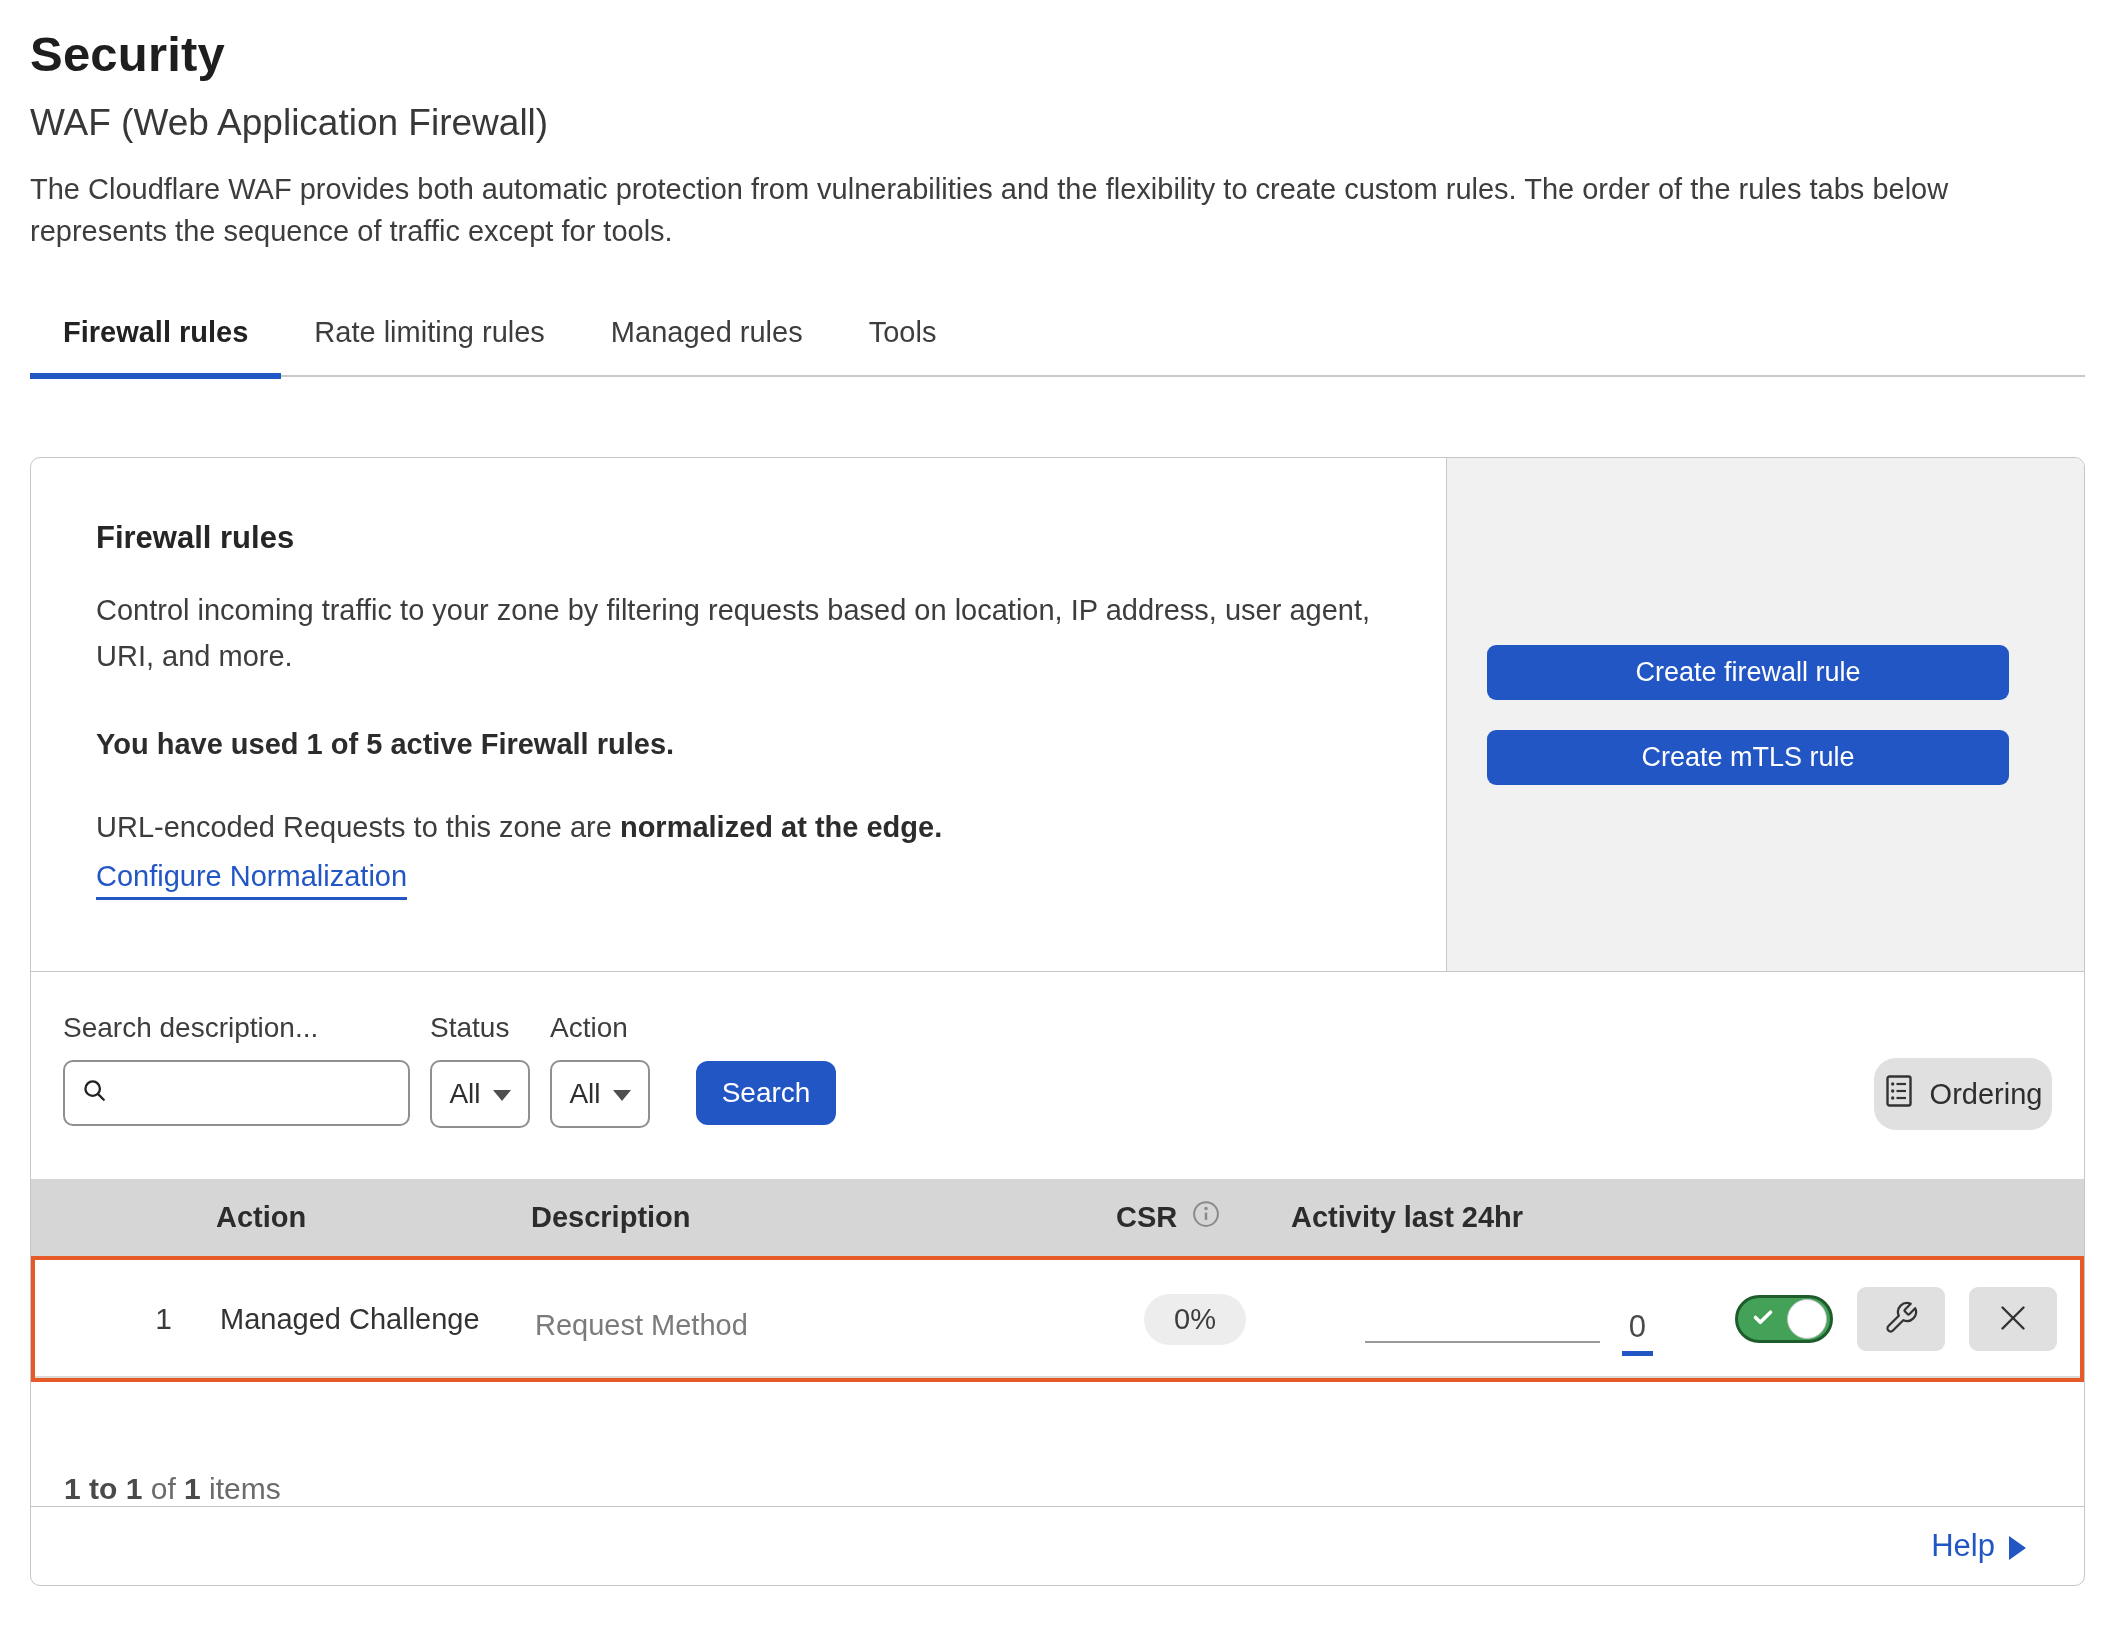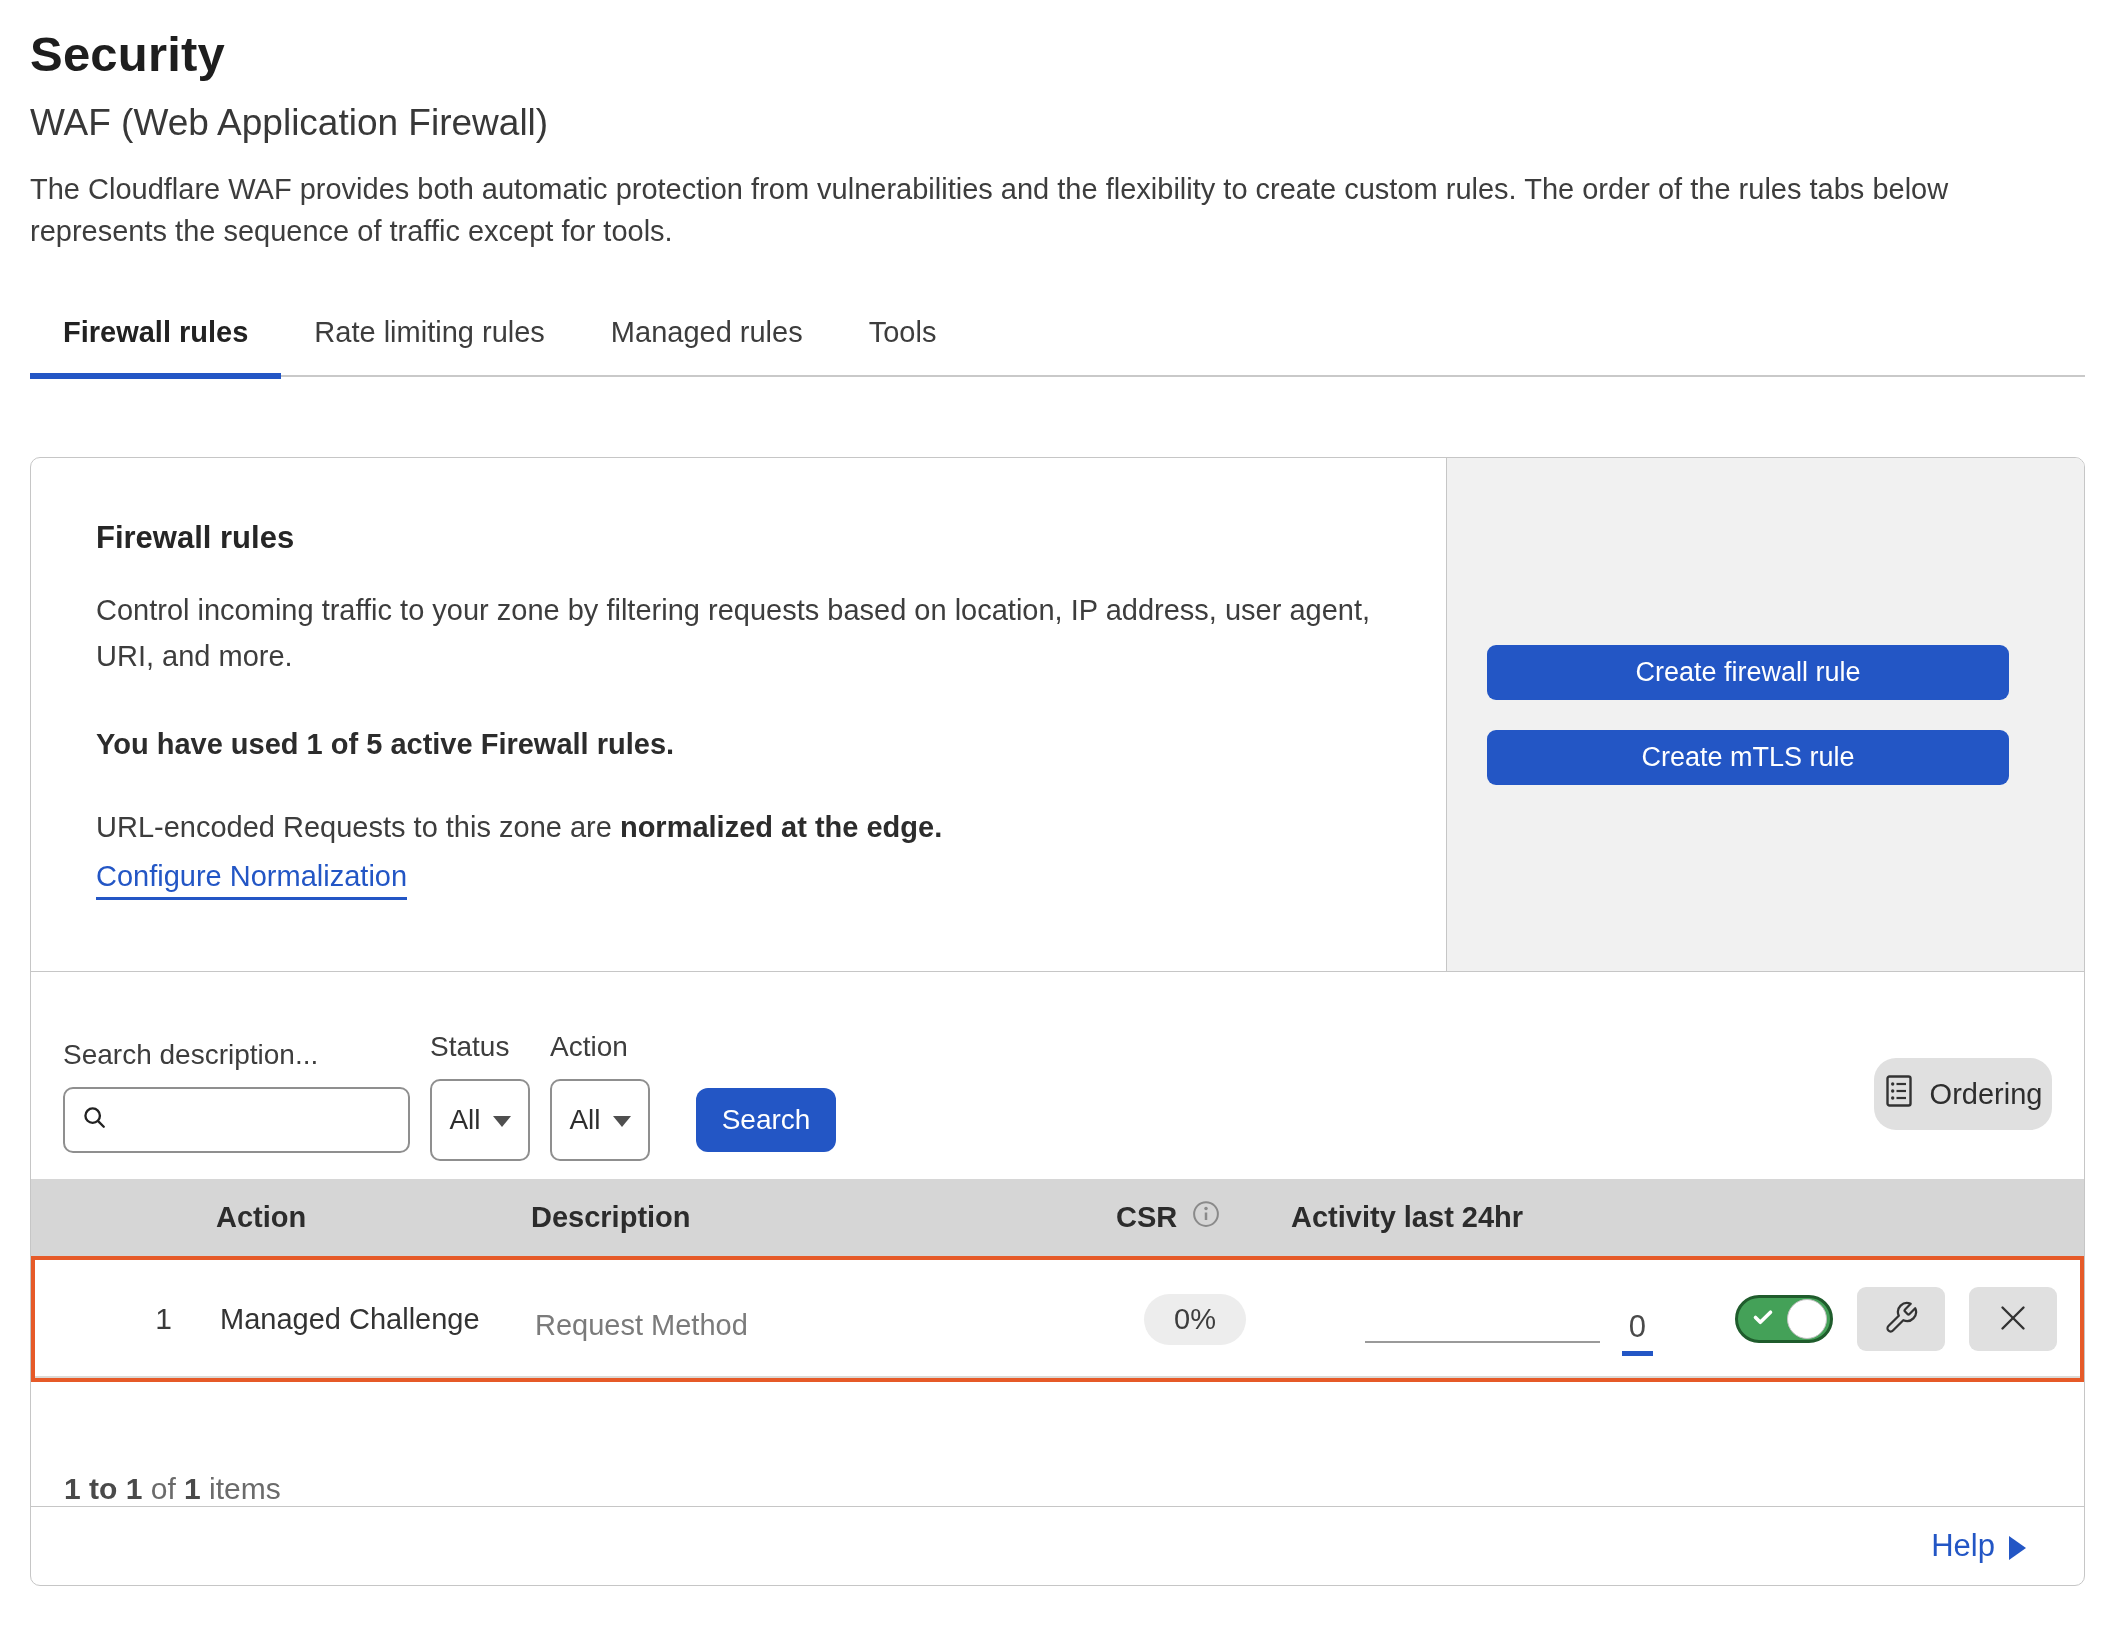--- a/index.html
+++ b/index.html
@@ -33,27 +33,27 @@
   .h3 { font-size:31px; font-weight:700; color:#262626; }
   .overview-desc { font-size:29px; line-height:1.58; color:#3d3d3d; margin-top:32px; max-width:1280px; }
   .usage { font-size:29px; font-weight:700; color:#2c2c2c; margin-top:48px; }
   .norm { font-size:29px; color:#3d3d3d; margin-top:50px; }
   .norm b { color:#2c2c2c; }
   .link { display:inline-block; font-size:29px; color:#2356c5; border-bottom:3px solid #2356c5; margin-top:16px; padding-bottom:4px; cursor:pointer; }
   .btn-primary { display:block; width:100%; height:55px; background:#2356c5; color:#fff;
     font-size:27px; font-family:inherit; border:none; border-radius:9px; cursor:pointer; }
 
   
-  .filterbar { height:207px; padding:40px 32px 0 32px; display:flex; align-items:center; }
+  .filterbar { height:207px; padding:40px 32px 0 32px; display:flex; align-items:flex-start; }
   .fgroup { display:flex; flex-direction:column; }
   .flabel { font-size:28px; color:#3d3d3d; margin-bottom:16px; }
   .search-box { width:347px; height:66px; border:2px solid #8f8f8f; border-radius:10px;
     display:flex; align-items:center; padding:0 16px; background:#fff; }
   .search-box input { border:none; outline:none; font-size:27px; font-family:inherit; width:100%; margin-left:10px; color:#333; background:transparent; }
-  .select { width:100px; height:82px; border:2px solid #8f8f8f; border-radius:10px; background:#fff;
+  .select { width:100px; height:68px; border:2px solid #8f8f8f; border-radius:10px; background:#fff;
     display:flex; align-items:center; justify-content:center; gap:12px; font-size:28px; color:#2e2e2e; cursor:pointer; }
   .caret { width:0; height:0; border-left:9px solid transparent; border-right:9px solid transparent; border-top:11px solid #4f4f4f; margin-top:3px; }
   .gap20 { width:20px; } .gap30 { width:46px; }
   .btn-search { width:140px; height:64px; margin-top:1px; background:#2356c5; color:#fff; font-size:28px;
     font-family:inherit; border:none; border-radius:12px; cursor:pointer; }
   .btn-ordering { margin-left:auto; width:178px; height:72px; background:#e0e0e0; border:none; border-radius:22px;
     font-size:29px; color:#2e2e2e; font-family:inherit; display:flex; align-items:center; justify-content:center; gap:16px; cursor:pointer; margin-top:-2px; }
 
   
   .grid { display:grid; grid-template-columns:185px 315px 560px 200px 400px 1fr; align-items:center; }

